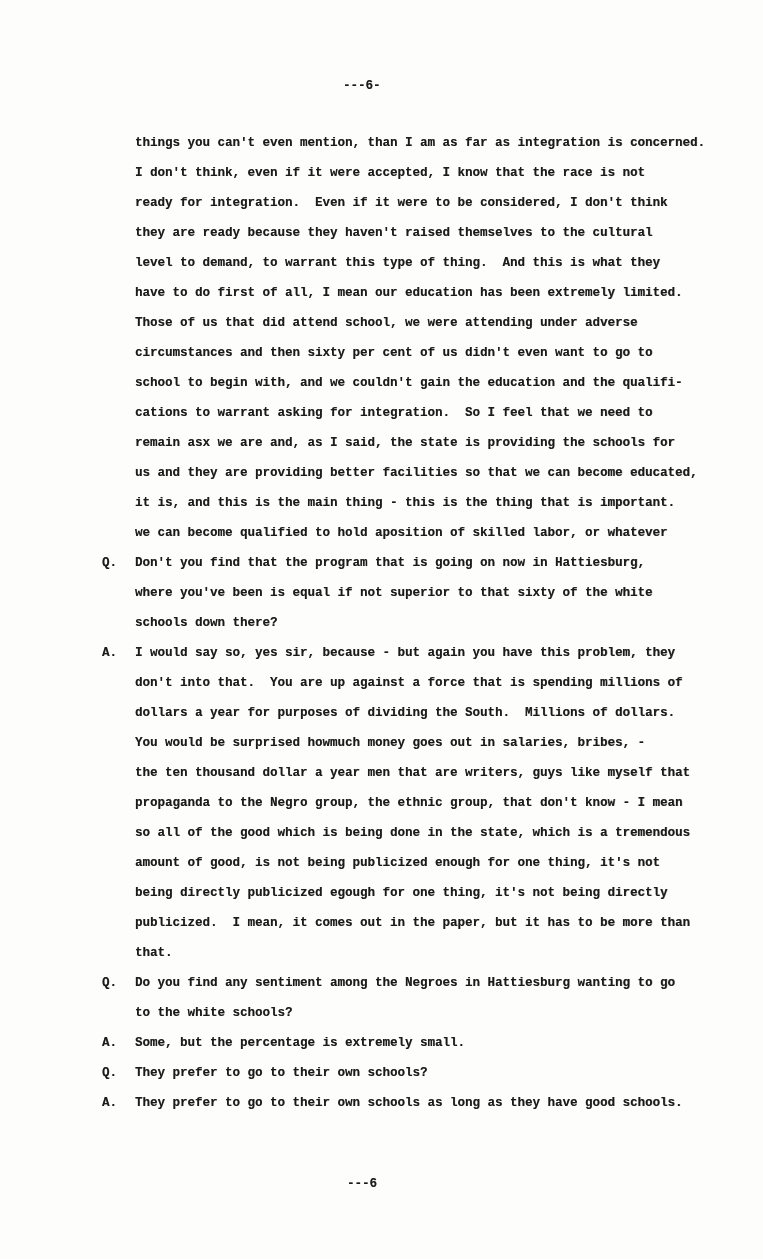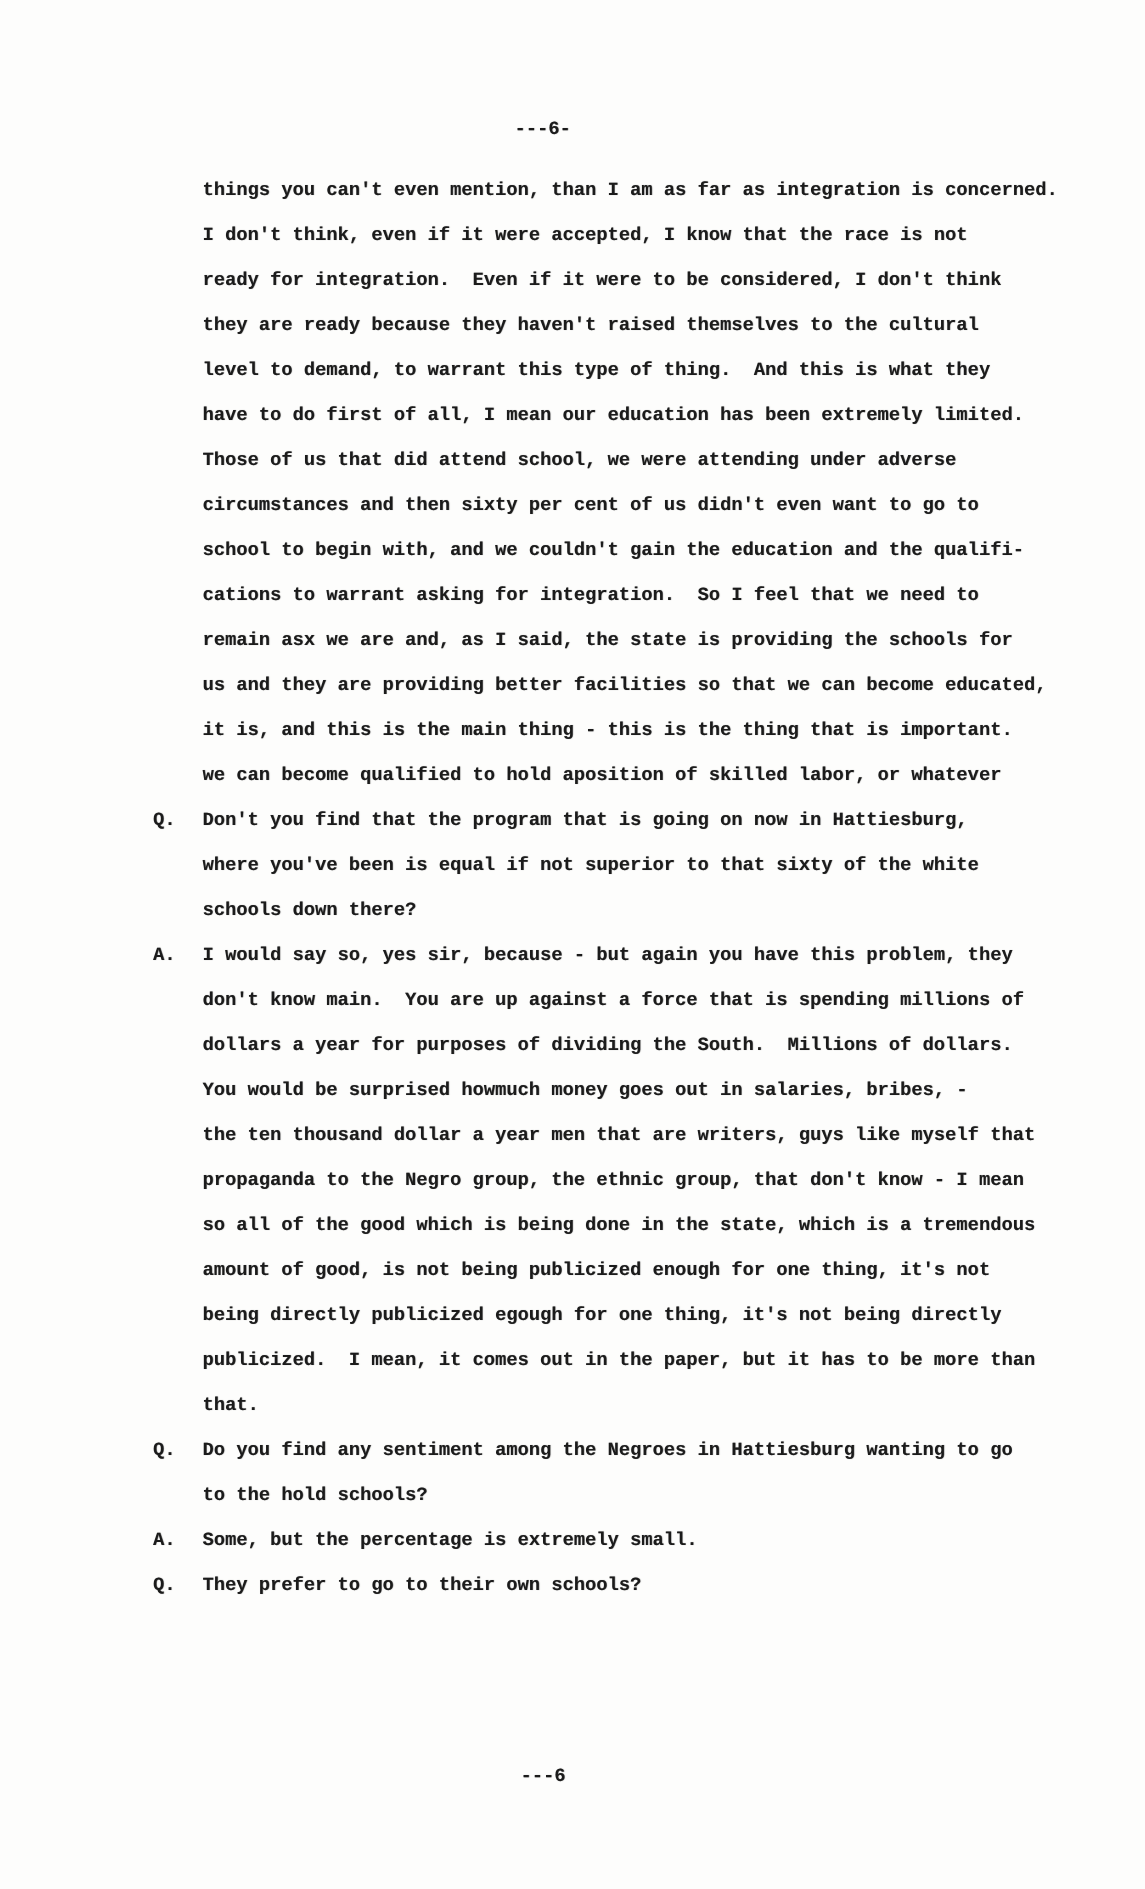--- a/index.html
+++ b/index.html
@@ -21,21 +21,21 @@
   .page-number {
     position: absolute;
     font-size: 12.5px;
     letter-spacing: 0;
     white-space: pre;
   }
   .page-number.top { top: 79px; left: 343px; }
   .page-number.bottom { top: 1177px; left: 347px; }
   .body-block {
     position: absolute;
-    top: 112px;
+    top: 128px;
     left: 102px;
     width: 640px;
   }
   .line {
     height: 30px;
     line-height: 30px;
     font-size: 12.5px;
     white-space: pre;
   }
   .qa {
@@ -61,30 +61,31 @@
       <div class="line"><span class="qa"></span><span>school to begin with, and we couldn't gain the education and the qualifi-</span></div>
       <div class="line"><span class="qa"></span><span>cations to warrant asking for integration.  So I feel that we need to</span></div>
       <div class="line"><span class="qa"></span><span>remain asx we are and, as I said, the state is providing the schools for</span></div>
       <div class="line"><span class="qa"></span><span>us and they are providing better facilities so that we can become educated,</span></div>
       <div class="line"><span class="qa"></span><span>it is, and this is the main thing - this is the thing that is important.</span></div>
       <div class="line"><span class="qa"></span><span>we can become qualified to hold aposition of skilled labor, or whatever</span></div>
       <div class="line"><span class="qa">Q.</span><span>Don't you find that the program that is going on now in Hattiesburg,</span></div>
       <div class="line"><span class="qa"></span><span>where you've been is equal if not superior to that sixty of the white</span></div>
       <div class="line"><span class="qa"></span><span>schools down there?</span></div>
       <div class="line"><span class="qa">A.</span><span>I would say so, yes sir, because - but again you have this problem, they</span></div>
-      <div class="line"><span class="qa"></span><span>don't know main.  You are up against a force that is spending millions of</span></div>
+      <div class="line"><span class="qa"></span><span>don't into that.  You are up against a force that is spending millions of</span></div>
       <div class="line"><span class="qa"></span><span>dollars a year for purposes of dividing the South.  Millions of dollars.</span></div>
       <div class="line"><span class="qa"></span><span>You would be surprised howmuch money goes out in salaries, bribes, -</span></div>
       <div class="line"><span class="qa"></span><span>the ten thousand dollar a year men that are writers, guys like myself that</span></div>
       <div class="line"><span class="qa"></span><span>propaganda to the Negro group, the ethnic group, that don't know - I mean</span></div>
       <div class="line"><span class="qa"></span><span>so all of the good which is being done in the state, which is a tremendous</span></div>
       <div class="line"><span class="qa"></span><span>amount of good, is not being publicized enough for one thing, it's not</span></div>
       <div class="line"><span class="qa"></span><span>being directly publicized egough for one thing, it's not being directly</span></div>
       <div class="line"><span class="qa"></span><span>publicized.  I mean, it comes out in the paper, but it has to be more than</span></div>
       <div class="line"><span class="qa"></span><span>that.</span></div>
       <div class="line"><span class="qa">Q.</span><span>Do you find any sentiment among the Negroes in Hattiesburg wanting to go</span></div>
-      <div class="line"><span class="qa"></span><span>to the hold schools?</span></div>
+      <div class="line"><span class="qa"></span><span>to the white schools?</span></div>
       <div class="line"><span class="qa">A.</span><span>Some, but the percentage is extremely small.</span></div>
       <div class="line"><span class="qa">Q.</span><span>They prefer to go to their own schools?</span></div>
+      <div class="line"><span class="qa">A.</span><span>They prefer to go to their own schools as long as they have good schools.</span></div>
     </div>
 
   <div class="page-number bottom">---6</div>
 </div>
 
 </body></html>

